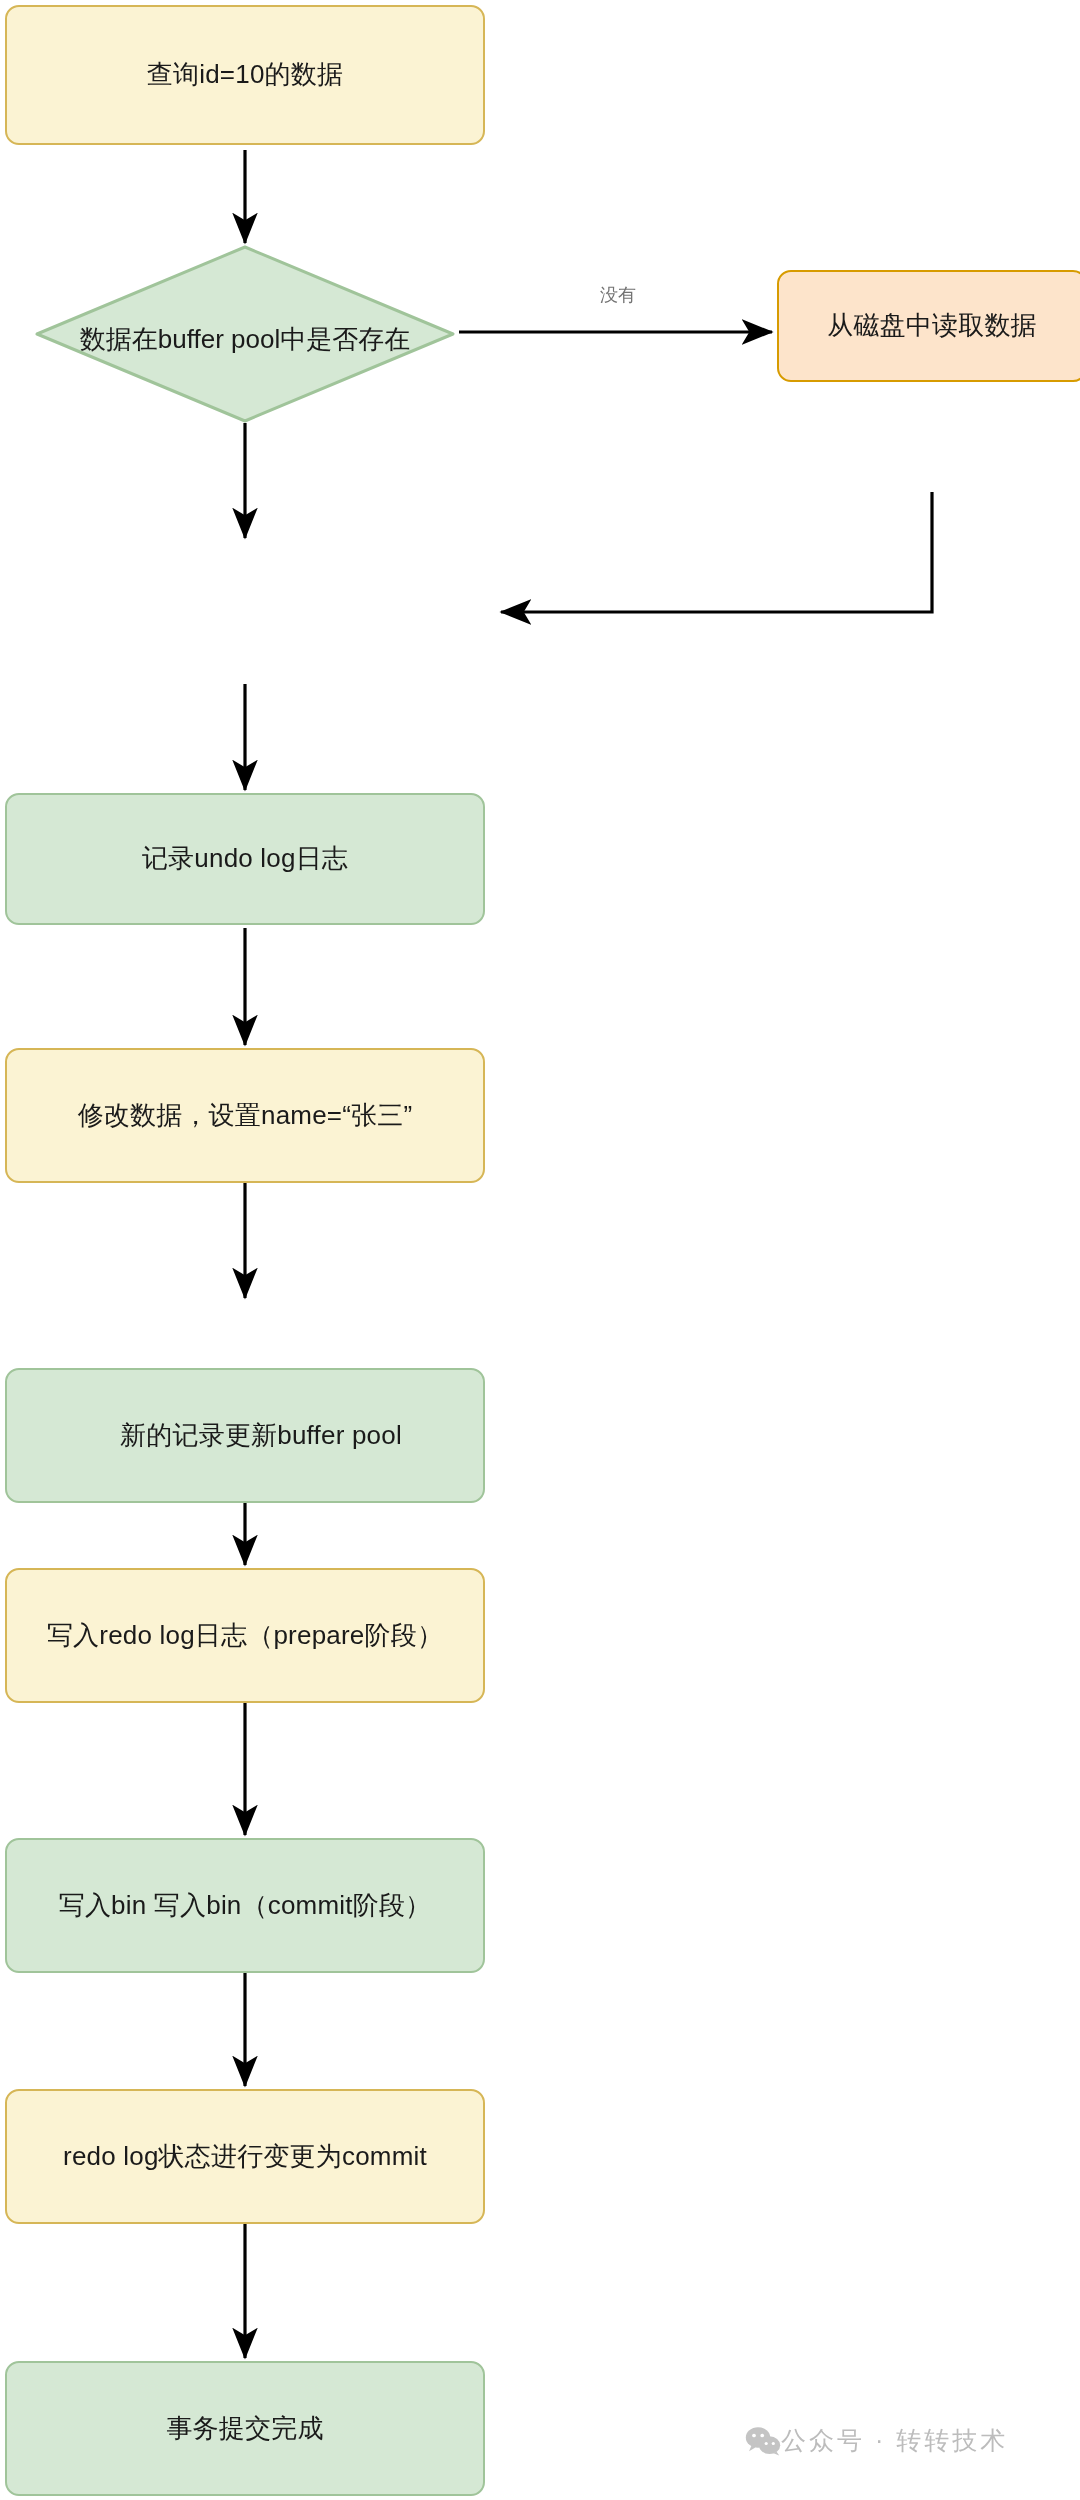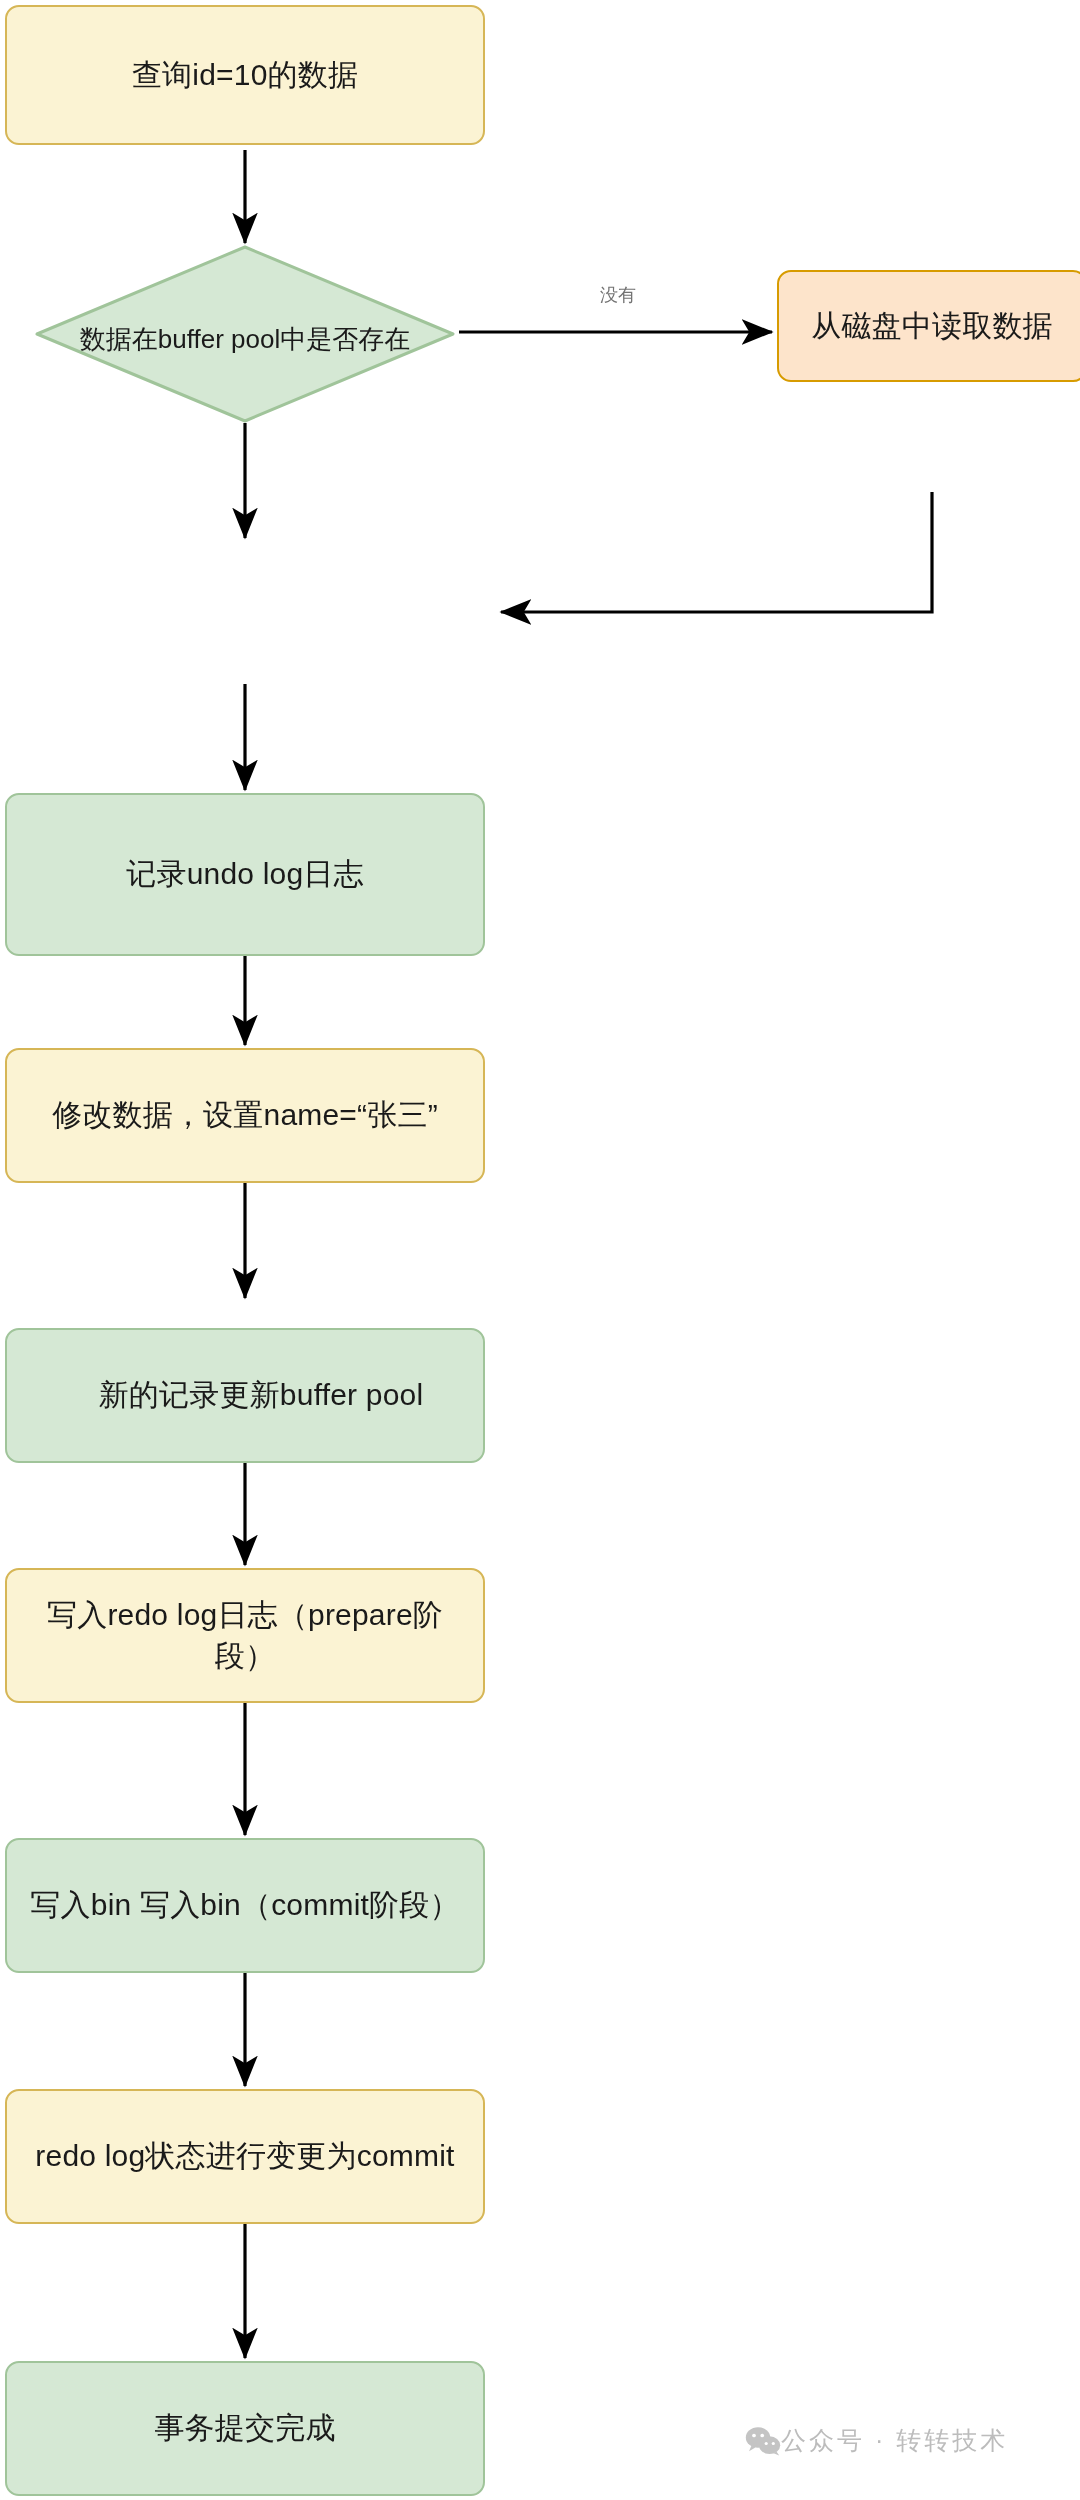--- a/index.html
+++ b/index.html
@@ -26,21 +26,21 @@
     pointer-events: none;
   }
   .node {
     position: absolute;
     box-sizing: border-box;
     display: flex;
     align-items: center;
     justify-content: center;
     text-align: center;
     border-radius: 14px;
-    font-size: 30px;
+    font-size: 26px;
     line-height: 1.35;
     color: #1a1a1a;
     letter-spacing: 0.2px;
     padding: 4px 12px;
   }
   .node-yellow {
     background: #fbf3d3;
     border: 2.5px solid #d6b656;
   }
   .node-green {
@@ -138,29 +138,29 @@
     <span class="dlabel">数据在buffer pool中是否存在</span>
   </div>
 
   <div class="edge-label" style="left:600px; top:283px;">没有</div>
 
   <div class="node node-orange" style="left:777px; top:270px; width:310px; height:112px;">
     <span>从磁盘中读取数据</span>
   </div>
 
 
-  <div class="node node-green" style="left:5px; top:793px; width:480px; height:163px;">
+  <div class="node node-green" style="left:5px; top:793px; width:480px; height:132px;">
     <span>记录undo log日志</span>
   </div>
 
   <div class="node node-yellow" style="left:5px; top:1048px; width:480px; height:135px;">
     <span>修改数据，设置name=“张三”</span>
   </div>
 
-  <div class="node node-green" style="left:5px; top:1328px; width:480px; height:135px;padding-left:44px;">
+  <div class="node node-green" style="left:5px; top:1368px; width:480px; height:135px;padding-left:44px;">
     <span>新的记录更新buffer pool</span>
   </div>
 
   <div class="node node-yellow" style="left:5px; top:1568px; width:480px; height:135px;">
     <span>写入redo log日志（prepare阶段）</span>
   </div>
 
   <div class="node node-green" style="left:5px; top:1838px; width:480px; height:135px;">
     <span>写入bin 写入bin（commit阶段）</span>
   </div>

